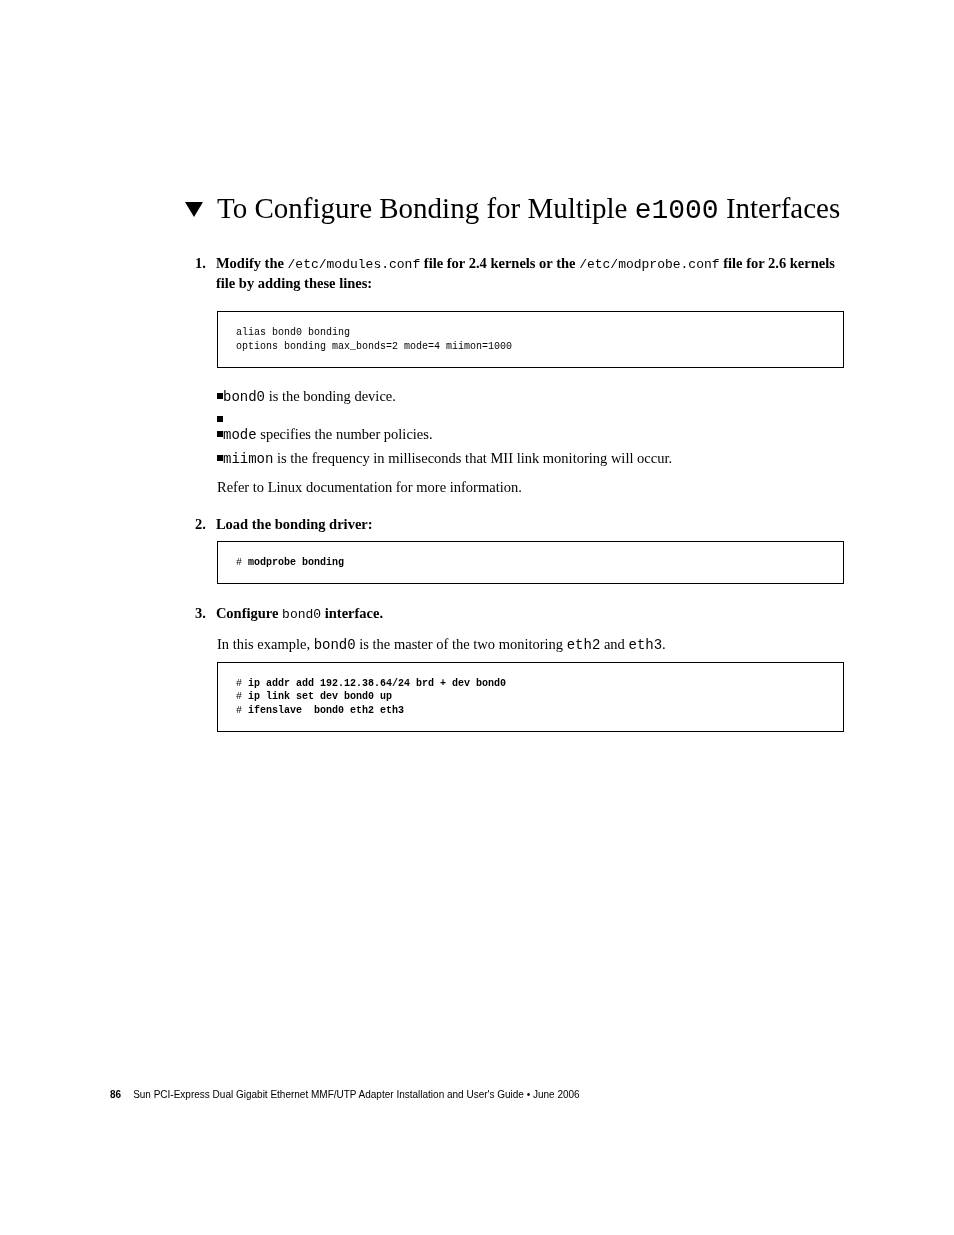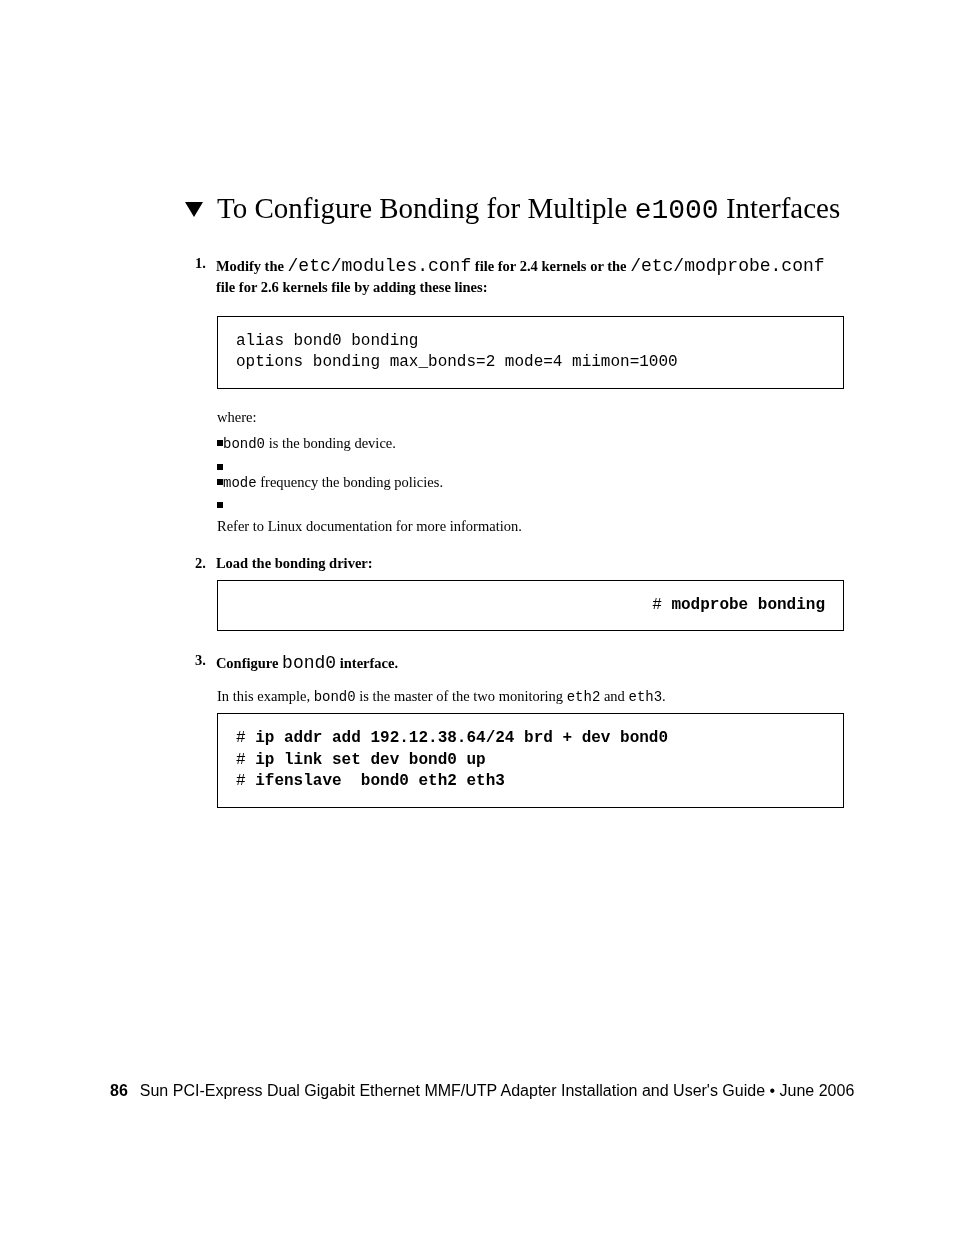--- a/index.html
+++ b/index.html
@@ -51,27 +51,27 @@
     line-height: 1.35;
   }
   .step-num {
     font-weight: bold;
     flex-shrink: 0;
   }
   .step-text {
     font-family: Georgia, 'Times New Roman', serif;
   }
   .step-text .bold { font-weight: bold; }
-  .step-text .mono { font-family: 'Courier New', monospace; font-size: 18px; }
+  .step-text .mono { font-family: 'Courier New', monospace; font-size: 13px; }
   .codebox {
     border: 1.5px solid #000;
     margin: 18px 0 18px 107px;
     padding: 14px 18px;
     font-family: 'Courier New', monospace;
-    font-size: 16px;
+    font-size: 10px;
     line-height: 1.35;
     white-space: pre;
   }
   .codebox .bold { font-weight: bold; }
   .body-text {
     margin-left: 107px;
     font-size: 14.5px;
     line-height: 1.4;
     margin-top: 10px;
     margin-bottom: 6px;
@@ -92,21 +92,21 @@
     background: #000;
     flex-shrink: 0;
     margin-top: 7px;
   }
   .bullet-item .mono { font-family: 'Courier New', monospace; font-size: 14px; }
   .footer {
     position: absolute;
     bottom: 135px;
     left: 110px;
     font-family: Helvetica, Arial, sans-serif;
-    font-size: 16px;
+    font-size: 10px;
     color: #000;
     text-align: right;
   }
   .footer .pg {
     font-weight: bold;
     margin-right: 12px;
   }
 </style>
 </head>
 <body>
@@ -123,49 +123,49 @@
   <div class="step">
     <div class="step-num">1.</div>
     <div class="step-text">
       <span class="bold">Modify the </span><span class="mono">/etc/modules.conf</span><span class="bold"> file for 2.4 kernels or the </span><span class="mono">/etc/modprobe.conf</span><span class="bold"> file for 2.6 kernels file by adding these lines:</span>
     </div>
   </div>
 
   <div class="codebox">alias bond0 bonding
 options bonding max_bonds=2 mode=4 miimon=1000</div>
 
-  <div class="body-text">where:</div>
 
   <div class="bullet-list">
     <div class="bullet-item">
       <div class="sq"></div>
       <div><span class="mono">bond0</span><span> is the bonding device.</span></div>
     </div>
     <div class="bullet-item">
       <div class="sq"></div>
     </div>
     <div class="bullet-item">
       <div class="sq"></div>
-      <div><span class="mono">mode</span><span> frequency the bonding policies.</span></div>
+      <div><span class="mono">mode</span><span> specifies the number policies.</span></div>
     </div>
     <div class="bullet-item">
       <div class="sq"></div>
+      <div><span class="mono">miimon</span><span> is the frequency in milliseconds that MII link monitoring will occur.</span></div>
     </div>
   </div>
 
   <div class="body-text" style="margin-top:8px; margin-bottom:18px;">Refer to Linux documentation for more information.</div>
 
   <div class="step">
     <div class="step-num">2.</div>
     <div class="step-text">
       <span class="bold">Load the bonding driver:</span>
     </div>
   </div>
 
-  <div class="codebox" style="margin-top:4px; margin-bottom:20px;text-align:right;"><span># </span><span class="bold">modprobe bonding</span></div>
+  <div class="codebox" style="margin-top:4px; margin-bottom:20px;"><span># </span><span class="bold">modprobe bonding</span></div>
 
   <div class="step">
     <div class="step-num">3.</div>
     <div class="step-text">
       <span class="bold">Configure </span><span class="mono">bond0</span><span class="bold"> interface.</span>
     </div>
   </div>
 
   <div class="body-text">
     <span>In this example, </span><span class="mono">bond0</span><span> is the master of the two monitoring </span><span class="mono">eth2</span><span> and </span><span class="mono">eth3</span><span>.</span>

